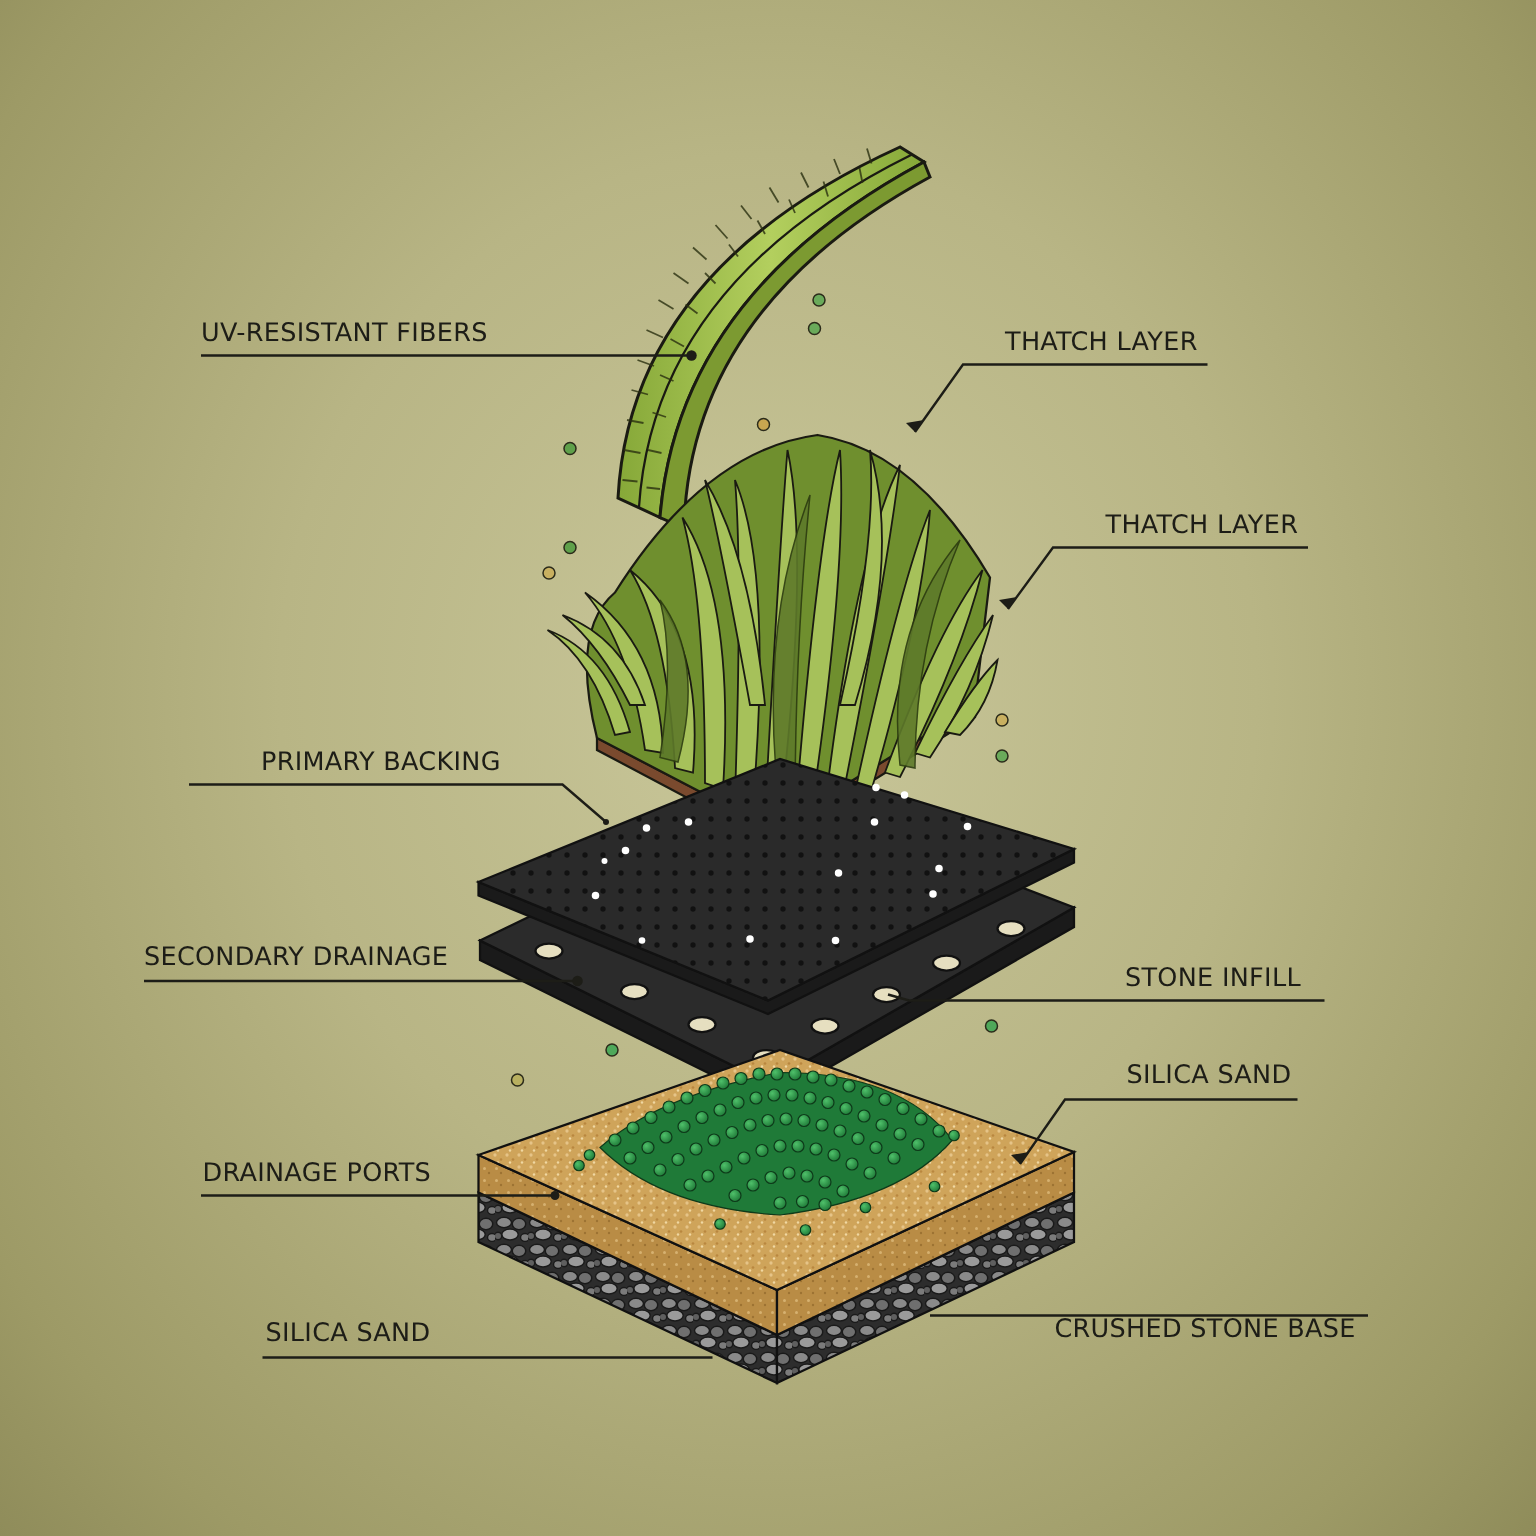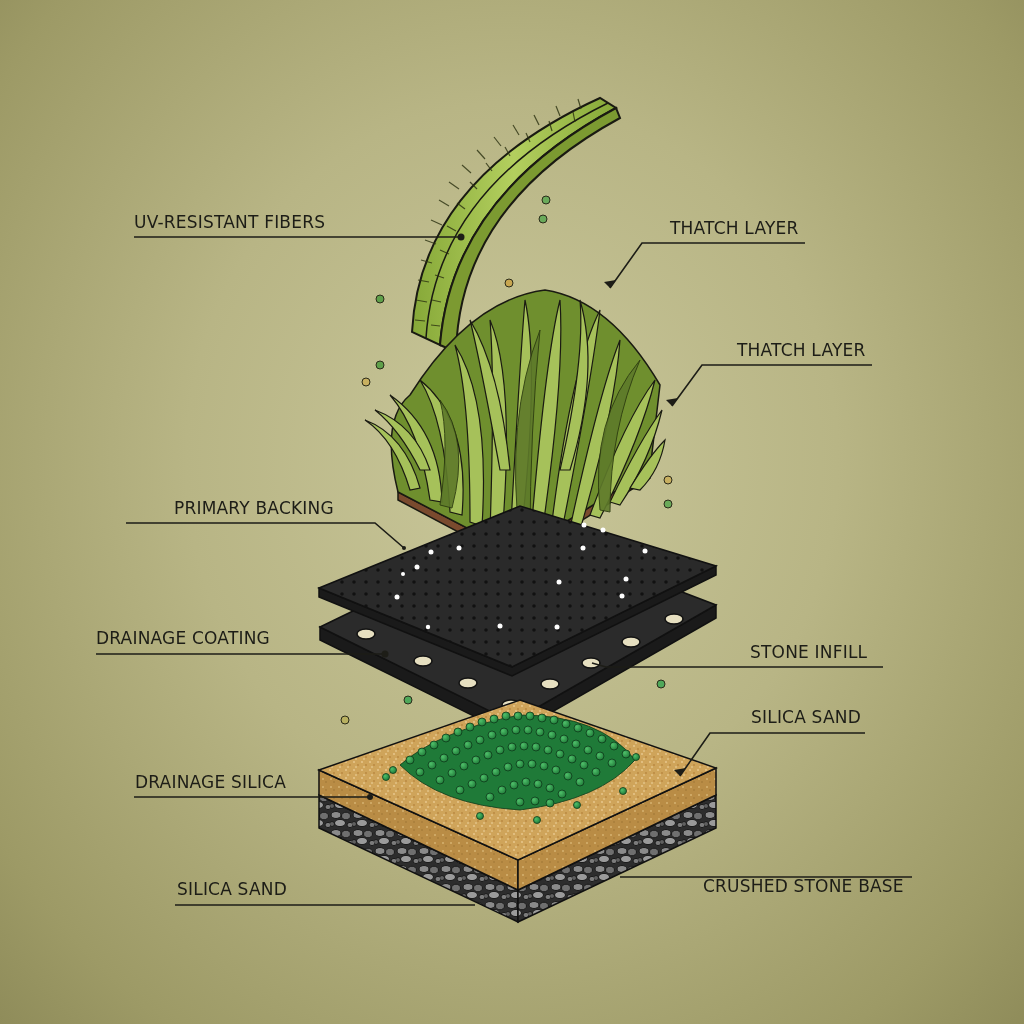--- a/index.html
+++ b/index.html
@@ -299,19 +299,19 @@
       <circle cx="370" cy="797" r="3"></circle>
       <polygon points="680,776 674,770 686,768"></polygon>
     </g>
   </svg>
 
   
   <div class="label" style="left:134px; top:212px;">UV-RESISTANT FIBERS</div>
   <div class="label" style="left:670px; top:218px;">THATCH LAYER</div>
   <div class="label" style="left:737px; top:340px;">THATCH LAYER</div>
   <div class="label" style="left:126px; top:498px;margin-left:48px;">PRIMARY BACKING</div>
-  <div class="label" style="left:96px; top:628px;">DRAINAGE COATING</div>
+  <div class="label" style="left:96px; top:628px;">SECONDARY DRAINAGE</div>
   <div class="label" style="left:750px; top:642px;">STONE INFILL</div>
   <div class="label" style="left:751px; top:707px;">SILICA SAND</div>
-  <div class="label" style="left:135px; top:772px;">DRAINAGE SILICA</div>
+  <div class="label" style="left:135px; top:772px;">DRAINAGE PORTS</div>
   <div class="label" style="left:703px; top:876px;">CRUSHED STONE BASE</div>
   <div class="label" style="left:177px; top:879px;">SILICA SAND</div>
 </div>
 
 </body></html>

